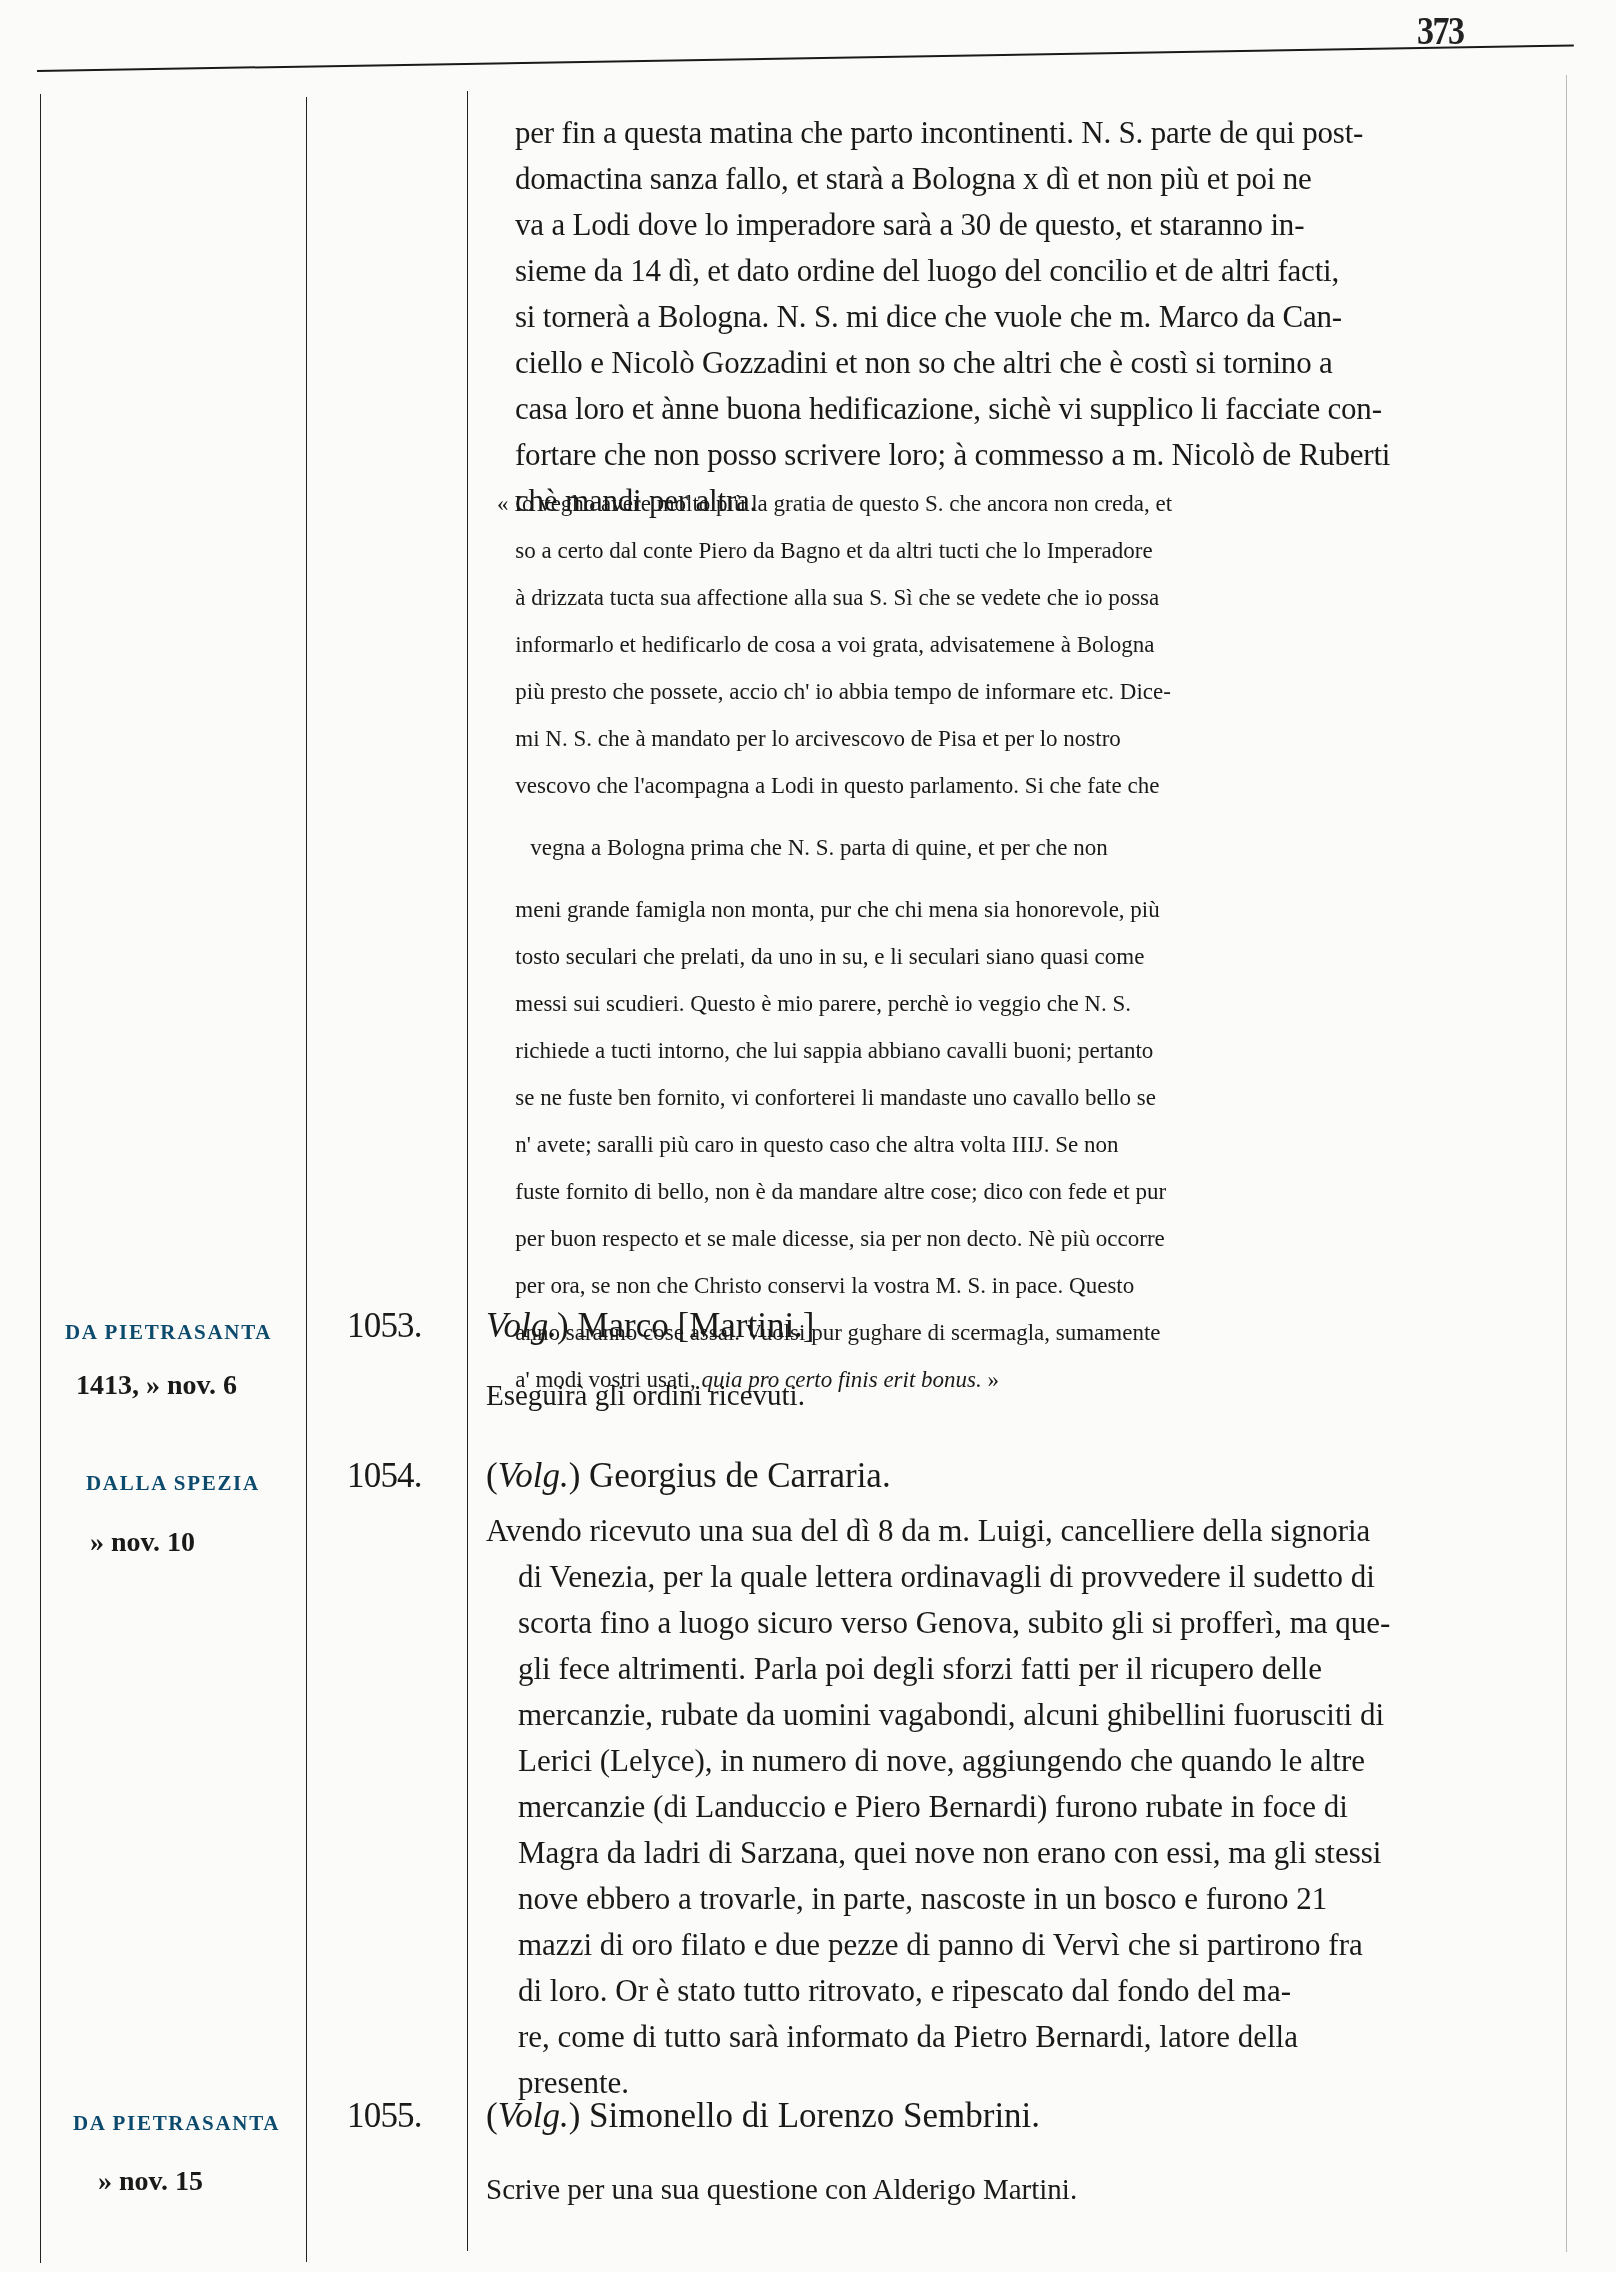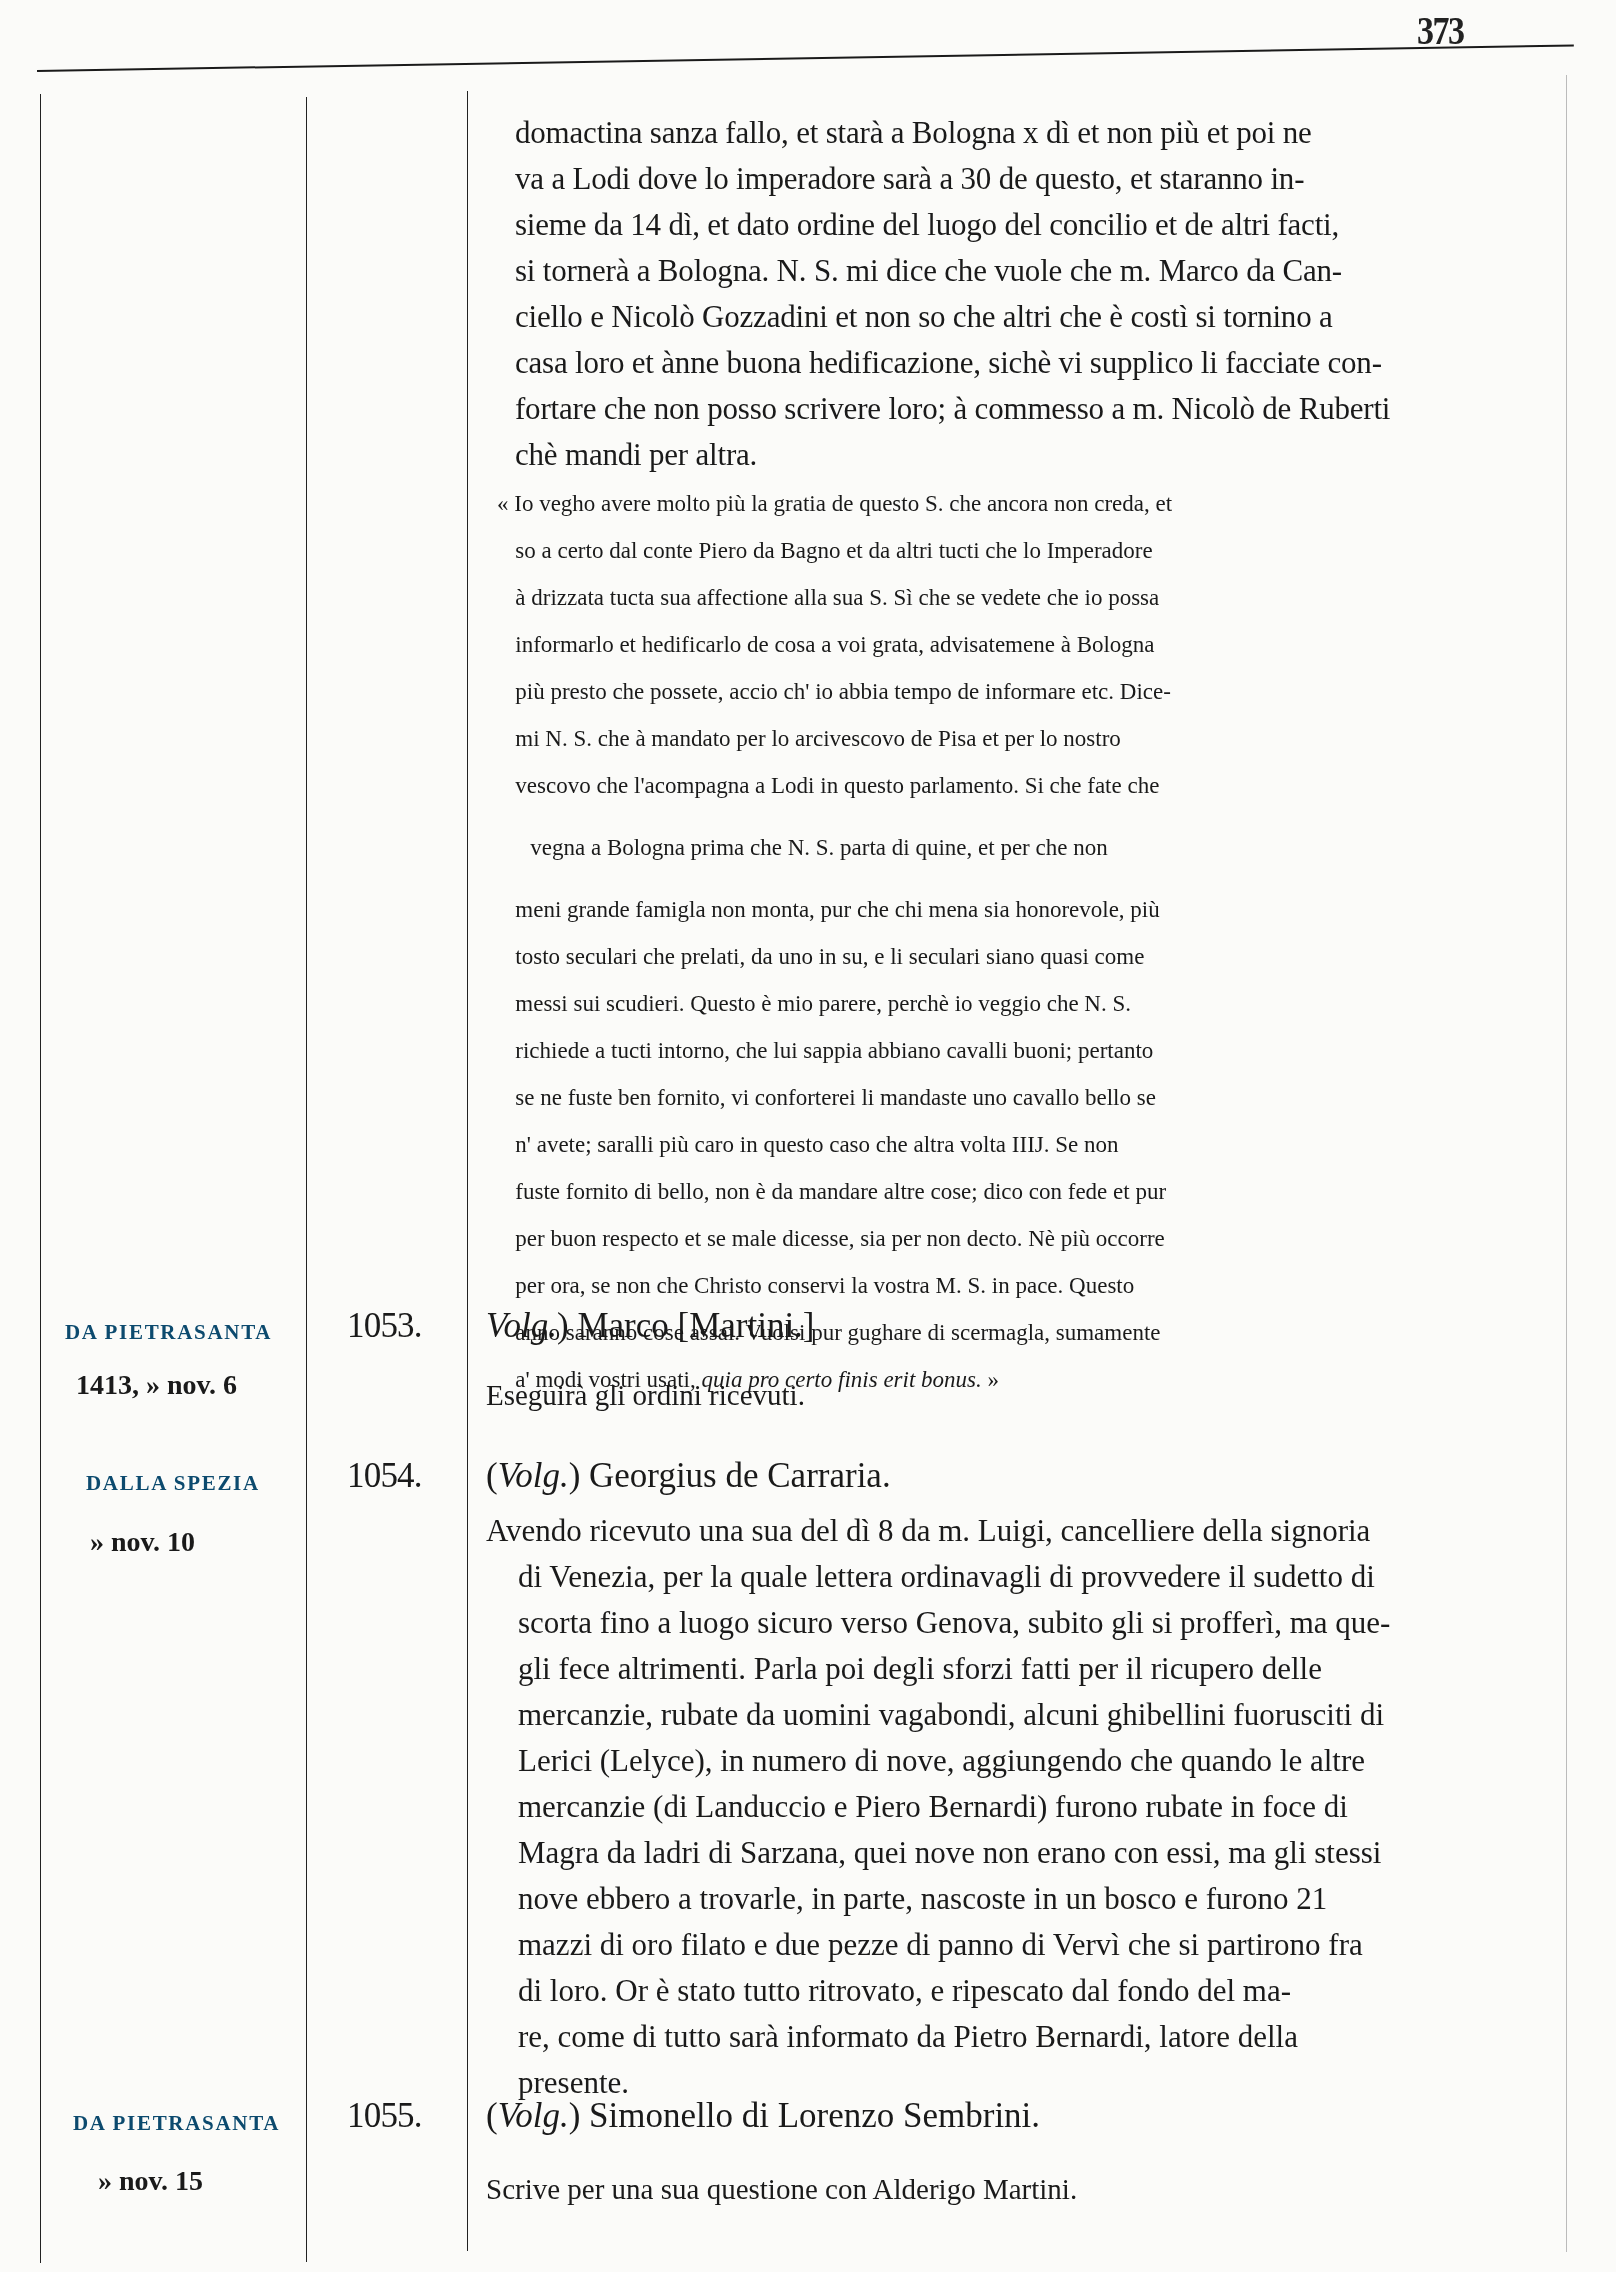--- a/index.html
+++ b/index.html
@@ -50,20 +50,21 @@
 
 <div class="page-number">373</div>
 <div class="top-rule"></div>
 
 <div class="vline l1"></div>
 <div class="vline l2"></div>
 <div class="vline l3"></div>
 <div class="vline r"></div>
 
 <div class="body-text" style="top:110px;">
+  <p>per fin a questa matina che parto incontinenti. N. S. parte de qui post-</p>
   <p>domactina sanza fallo, et starà a Bologna x dì et non più et poi ne</p>
   <p>va a Lodi dove lo imperadore sarà a 30 de questo, et staranno in-</p>
   <p>sieme da 14 dì, et dato ordine del luogo del concilio et de altri facti,</p>
   <p>si tornerà a Bologna. N. S. mi dice che vuole che m. Marco da Can-</p>
   <p>ciello e Nicolò Gozzadini et non so che altri che è costì si tornino a</p>
   <p>casa loro et ànne buona hedificazione, sichè vi supplico li facciate con-</p>
   <p>fortare che non posso scrivere loro; à commesso a m. Nicolò de Ruberti</p>
   <p style="text-align:left;">chè mandi per altra.</p>
 </div>
 

